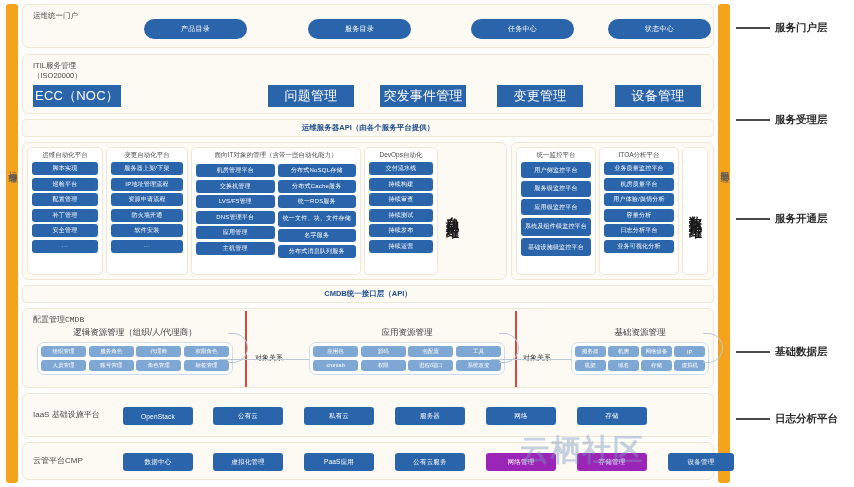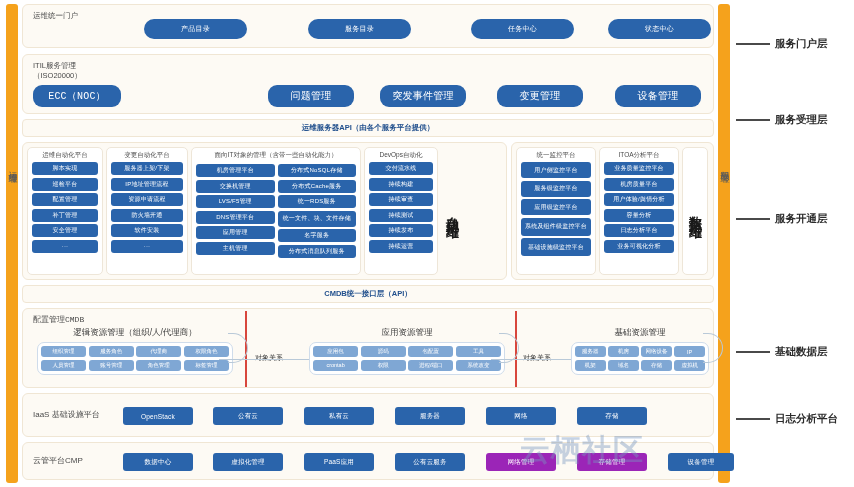--- a/index.html
+++ b/index.html
@@ -63,21 +63,21 @@
   }
   #band-portal .p0 { left: 121px; }
   #band-portal .p1 { left: 285px; }
   #band-portal .p2 { left: 448px; }
   #band-portal .p3 { left: 585px; }
 
   
   #band-itil { height: 60px; margin-top: 6px; }
   #band-itil .pill {
     position: absolute; top: 30px; height: 22px; width: 86px;
-    border-radius: 9px; font-size: 10px; font-family: Liberation Mono, monospace;
+    border-radius: 0; font-size: 13px;
   }
   #band-itil .p0 { left: 10px;  width: 88px; }
   #band-itil .p1 { left = 0; left: 133px; }
   #band-itil .p2 { left: 245px; text-align: center; }
   #band-itil .p3 { left: 357px; }
   #band-itil .p4 { left: 474px; }
   #band-itil .p5 { left: 592px; }
 
   
   .apibar {
@@ -391,21 +391,21 @@
       <div class="pill c0">数据中心</div>
       <div class="pill c1">虚拟化管理</div>
       <div class="pill c2">PaaS应用</div>
       <div class="pill c3">公有云服务</div>
       <div class="pill purple c4">网络管理</div>
       <div class="pill purple c5">存储管理</div>
       <div class="pill c6">设备管理</div>
     </div>
   </div>
 
-  <div class="layer" style="top:37px;">
+  <div class="layer" style="top:21px;">
     <span class="dash"></span>
     <span class="txt">服务门户层</span>
   </div>
   <div class="layer" style="top:92px;margin-top:21px;">
     <span class="dash"></span>
     <span class="txt">服务受理层</span>
   </div>
   <div class="layer" style="top:212px;">
     <span class="dash"></span>
     <span class="txt">服务开通层</span>

